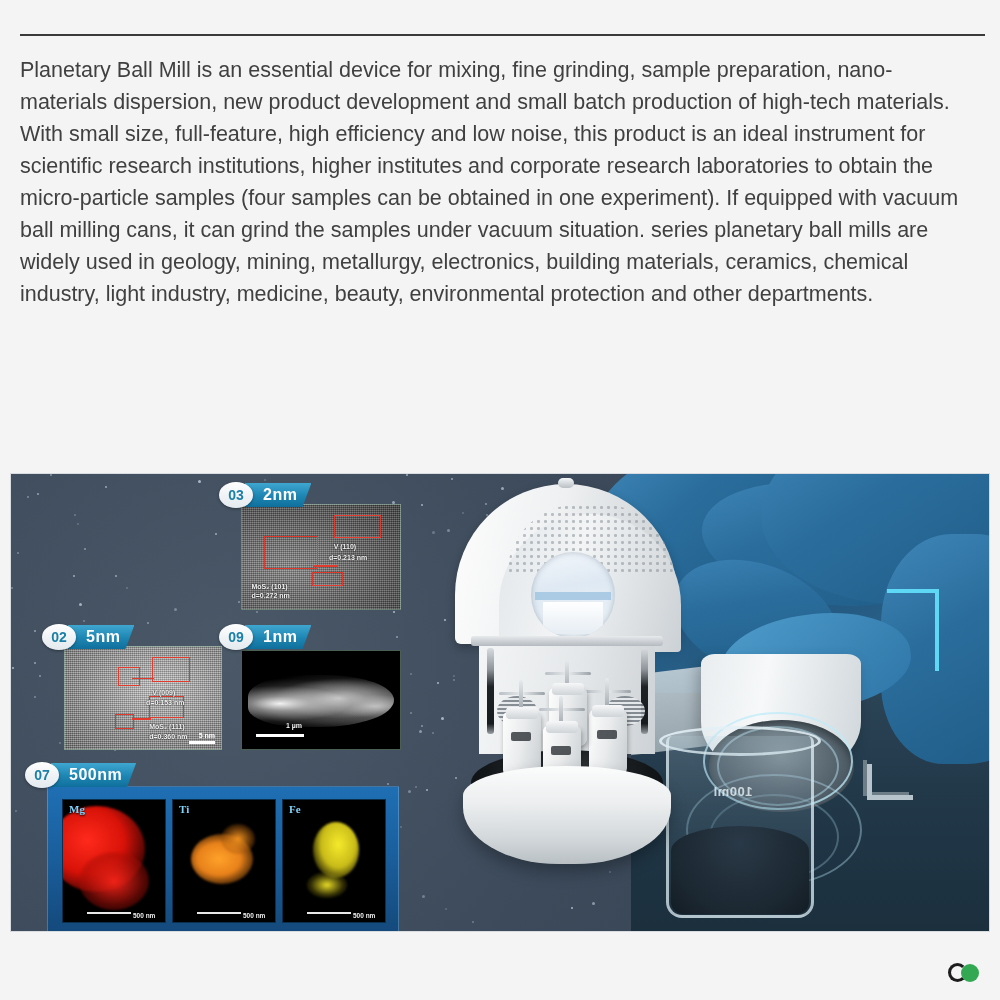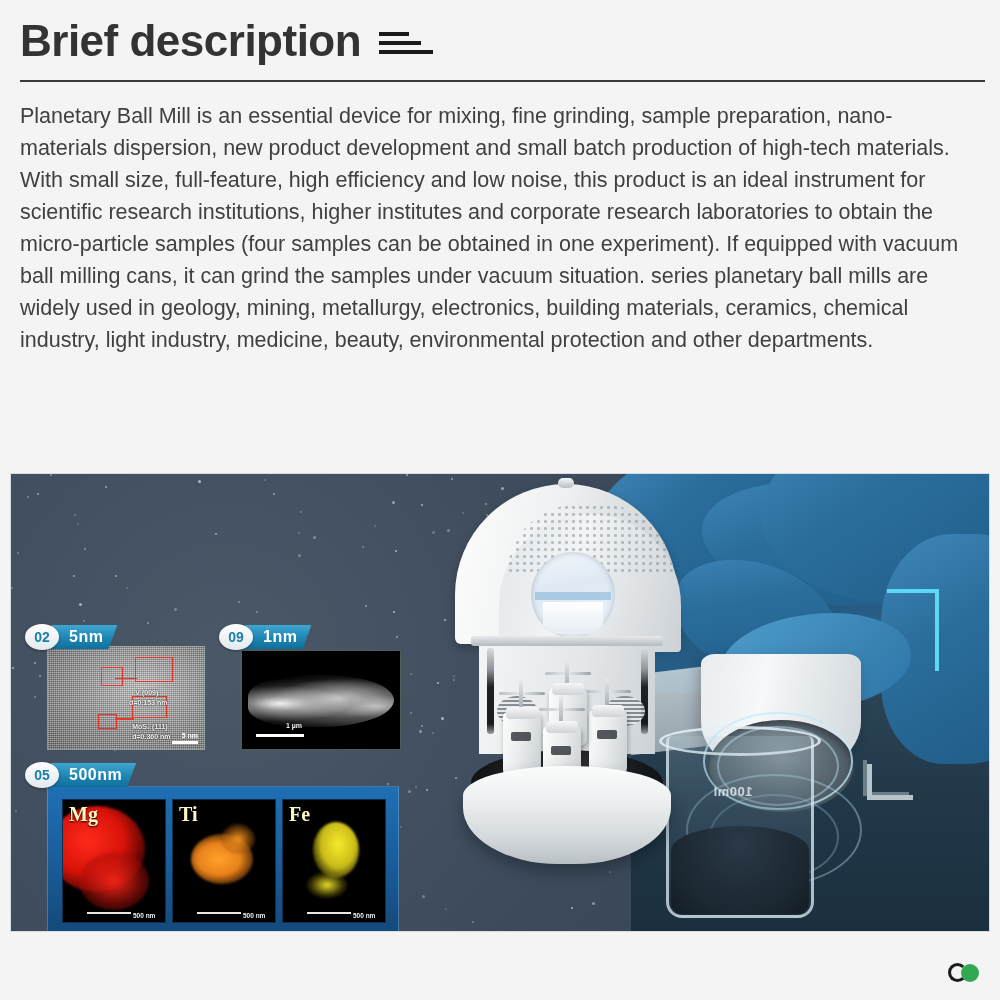--- a/index.html
+++ b/index.html
@@ -391,21 +391,21 @@
     background: linear-gradient(180deg, #1f6fb4 0%, #1a5e9c 48%, #14497b 100%);
     border: 1px solid rgba(160,200,230,.35);
   }
   .emap {
     position: absolute; top: 12px; height: 124px; width: 104px;
     background: #000; overflow: hidden;
     border: 1px solid #0d2f4e;
   }
   .emap .elabel {
     position: absolute; left: 6px; top: 3px;
-    color: #fef9c3; font-size: 20px; font-weight: bold;
+    color: #7dd3fc; font-size: 11px; font-weight: bold;
     font-family: "Liberation Serif", serif;
     text-shadow: 0 1px 2px #000;
     z-index: 3;
   }
   .emap .blob { position: absolute; border-radius: 50%; filter: blur(1px); }
   .emap .sb { position: absolute; left: 24px; bottom: 8px; width: 44px; height: 2px; background: #e8e8e8; }
   .emap .sbt { position: absolute; left: 70px; bottom: 3px; color: #efefef; font-size: 6.5px; font-weight: bold; }
 
   
   .corner-logo {
@@ -421,28 +421,20 @@
     position: absolute; left: 13px; top: 2px; width: 18px; height: 18px;
     border-radius: 50%; background: #32a852;
   }
 </style>
 </head>
 <body>
 
 <div class="page">
 
   <div class="header">
-    <div class="title-row">
-      <div class="page-title">Brief description</div>
-      <div class="title-deco">
-        <i></i>
-        <i></i>
-        <i></i>
-      </div>
-    </div>
     <div class="title-rule"></div>
   </div>
 
   <div class="desc">Planetary Ball Mill is an essential device for mixing, fine grinding, sample preparation, nano-materials dispersion, new product development and small batch production of high-tech materials. With small size, full-feature, high efficiency and low noise, this product is an ideal instrument for scientific research institutions, higher institutes and corporate research laboratories to obtain the micro-particle samples (four samples can be obtained in one experiment). If equipped with vacuum ball milling cans, it can grind the samples under vacuum situation. series planetary ball mills are widely used in geology, mining, metallurgy, electronics, building materials, ceramics, chemical industry, light industry, medicine, beauty, environmental protection and other departments.</div>
 
   <div class="media-panel">
 
     <div class="starfield">
       <div class="stars" id="stars">
           <i style="left:382px;top:137px;width:2px;height:2px;opacity:0.79;"></i>
@@ -662,22 +654,38 @@
       <div class="clamp c2"></div>
       <div class="jar j2">
         <div class="cap"></div>
         <div class="win"></div>
       </div>
 
       <div class="base"></div>
     </div>
 
 
-
-    <div class="tile" style="left:14px; top:150px; width:180px; height:126px;">
+    <div class="tile" style="left:208px; top:8px; width:180px; height:128px;">
+      <div class="tile-img noise" style="left:22px; top:22px; width:160px; height:106px;">
+        <div class="redbox" style="left:14%; top:30%; width:34%; height:32%;"></div>
+        <div class="redbox" style="left:58%; top:10%; width:30%; height:22%;"></div>
+        <div class="redbox" style="left:44%; top:64%; width:20%; height:14%;"></div>
+        <div class="redline" style="left:45%; top:58%; width:16%;"></div>
+        <div class="anntext" style="left:58%; top:36%;">V (110)</div>
+        <div class="anntext" style="left:55%; top:46%;">d=0.213 nm</div>
+        <div class="anntext" style="left:6%; top:74%;">MoS₂ (101)</div>
+        <div class="anntext" style="left:6%; top:83%;">d=0.272 nm</div>
+      </div>
+      <div class="tile-badge">
+        <div class="badge-num">03</div>
+        <div class="badge-ribbon">2nm</div>
+      </div>
+    </div>
+
+    <div class="tile" style="left:31px; top:150px; width:180px; height:126px;">
       <div class="tile-img noise-light" style="left:22px; top:22px; width:158px; height:104px;">
         <div class="redbox" style="left:34%; top:20%; width:14%; height:18%;"></div>
         <div class="redbox" style="left:56%; top:10%; width:24%; height:24%;"></div>
         <div class="redbox" style="left:54%; top:48%; width:22%; height:22%;"></div>
         <div class="redbox" style="left:32%; top:66%; width:12%; height:14%;"></div>
         <div class="redline" style="left:43%; top:30%; width:14%;"></div>
         <div class="redline" style="left:43%; top:70%; width:12%;"></div>
         <div class="anntext" style="left:56%; top:40%;">V (009)</div>
         <div class="anntext" style="left:52%; top:50%;">d=0.153 nm</div>
         <div class="anntext" style="left:54%; top:74%;">MoS₂ (111)</div>
@@ -723,21 +731,21 @@
 
         <div class="emap" style="left:124px;">
           <div class="elabel">Ti</div>
           <div class="blob" style="left:18px; top:34px; width:62px; height:50px; background:radial-gradient(ellipse at 45% 50%, #ffa22a 0%, #e8811a 45%, rgba(150,80,10,.3) 80%, transparent 100%);"></div>
           <div class="blob" style="left:48px; top:24px; width:34px; height:30px; background:radial-gradient(ellipse at 50% 50%, #f0901e 0%, rgba(160,85,12,.35) 65%, transparent 100%);"></div>
           <div class="sb"></div>
           <div class="sbt">500 nm</div>
         </div>
       </div>
       <div class="tile-badge">
-        <div class="badge-num">05</div>
+        <div class="badge-num">07</div>
         <div class="badge-ribbon">500nm</div>
       </div>
     </div>
 
   </div>
 
   <div class="corner-logo">
     <div class="cring"></div>
     <div class="gdot"></div>
   </div>

